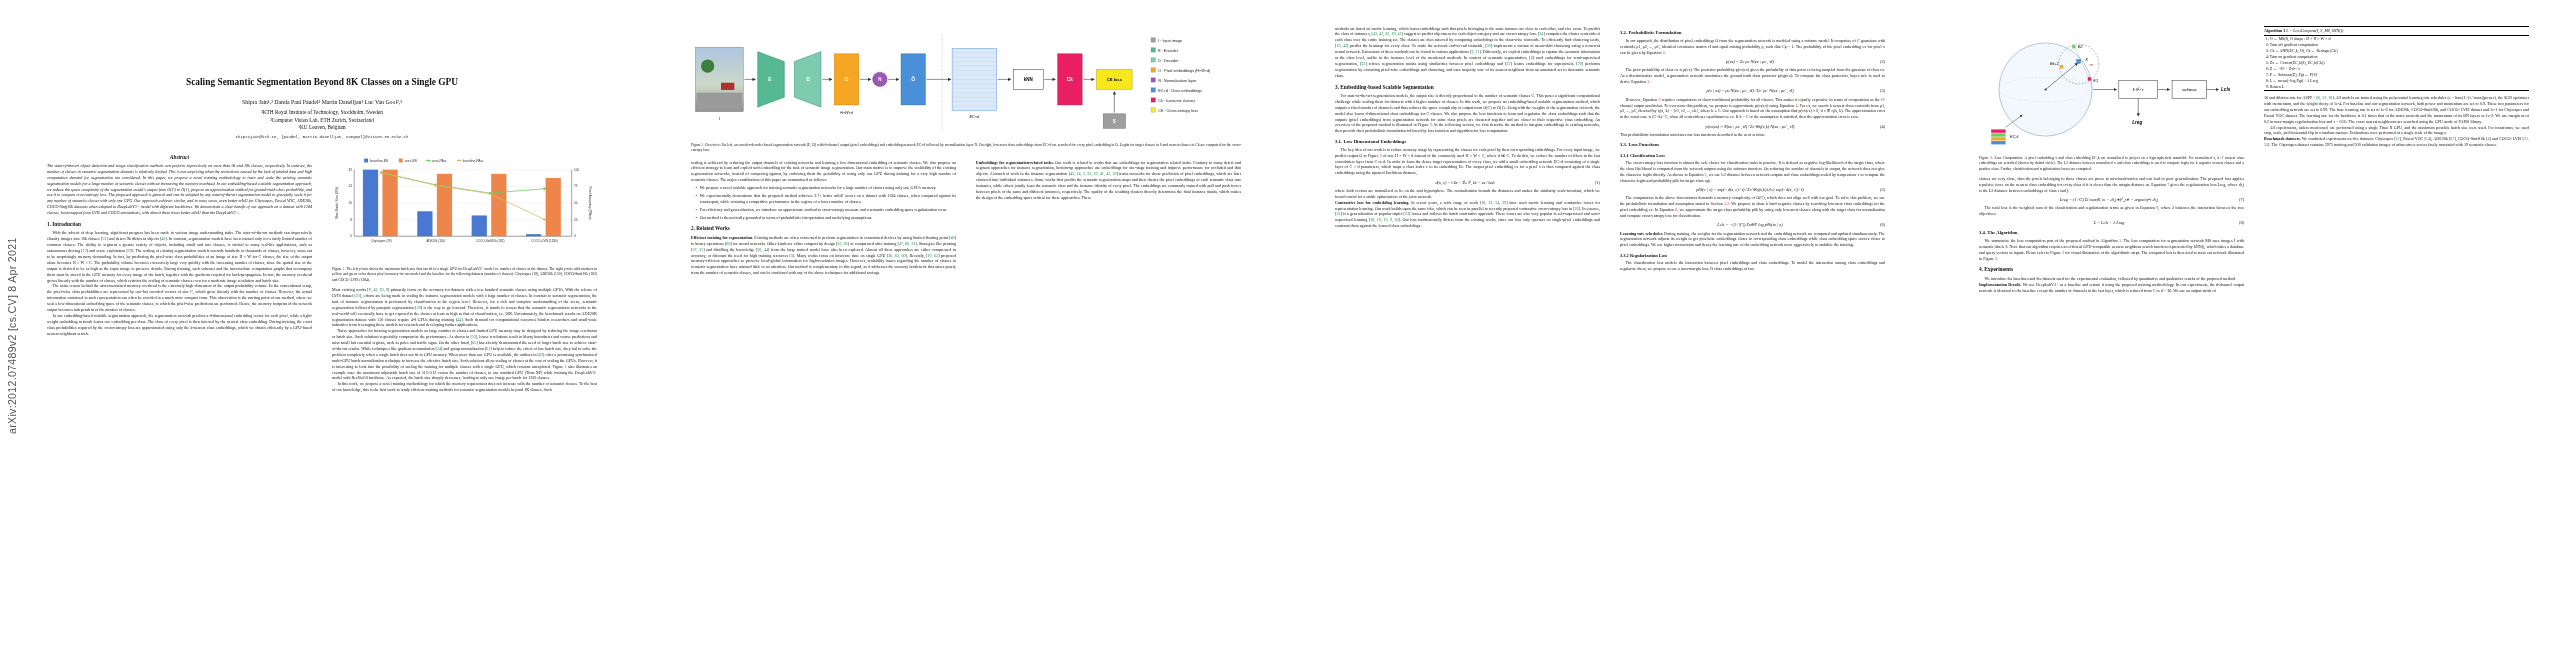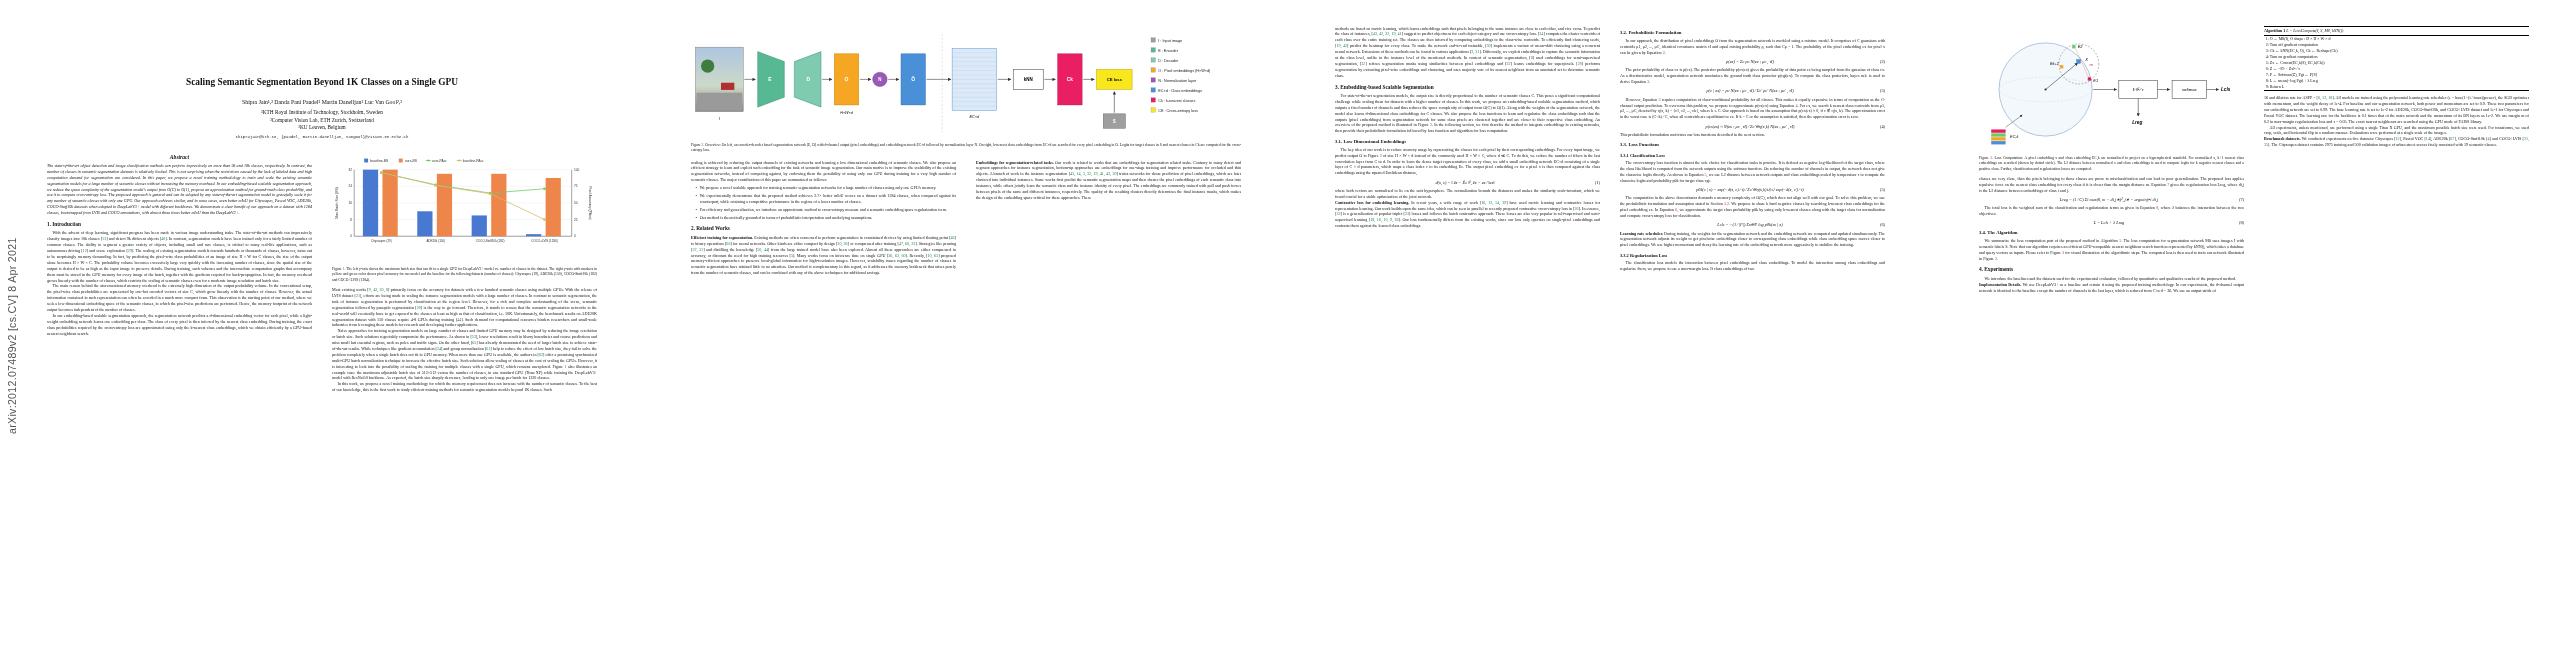--- a/index.html
+++ b/index.html
@@ -43,21 +43,21 @@
   svg text{font-family:"Liberation Sans",sans-serif}
 </style>
 </head>
 <body>
 
 <div class="canvas">
   <div class="arxiv">arXiv:2012.07489v2  [cs.CV]  8 Apr 2021</div>
   <div id="pages">
       <div class="page">
         <div class="header">
-          <div class="title">Scaling Semantic Segmentation Beyond 1K Classes on a Single GPU</div>
+          <div class="title">Scaling Semantic Segmentation Beyond 8K Classes on a Single GPU</div>
           <div class="authors">Shipra Jain¹,²   Danda Pani Paudel²   Martin Danelljan²   Luc Van Gool²,³</div>
           <div class="affil">¹KTH Royal Institute of Technology, Stockholm, Sweden</div>
           <div class="affil">²Computer Vision Lab, ETH Zurich, Switzerland</div>
           <div class="affil">³KU Leuven, Belgium</div>
           <div class="emails">shiprajain@kth.se, {paudel, martin.danelljan, vangool}@vision.ee.ethz.ch</div>
         </div>
         <div class="cols">
           <div class="col">
             <div class="abs-h">Abstract</div>
             <div class="abs">The state-of-the-art object detection and image classification methods can perform impressively on more than 9k and 10k classes, respectively. In contrast, the number of classes in semantic segmentation datasets is relatively limited. This is not surprising when the restrictions caused by the lack of labeled data and high computation demand for segmentation are considered. In this paper, we propose a novel training methodology to train and scale the existing semantic segmentation models for a large number of semantic classes without increasing the memory overhead. In our embedding-based scalable segmentation approach, we reduce the space complexity of the segmentation model's output from O(C) to O(1), propose an approximation method for ground-truth class probability, and use it to compute cross-entropy loss. The proposed approach is general and can be adopted by any state-of-the-art segmentation model to gracefully scale it for any number of semantic classes with only one GPU. Our approach achieves similar, and in some cases, even better mIoU for Cityscapes, Pascal VOC, ADE20k, COCO-Stuff10k datasets when adopted to DeepLabV3+ model with different backbones. We demonstrate a clear benefit of our approach on a dataset with 1284 classes, bootstrapped from LVIS and COCO annotations, with almost three times better mIoU than the DeepLabV3+.</div>

